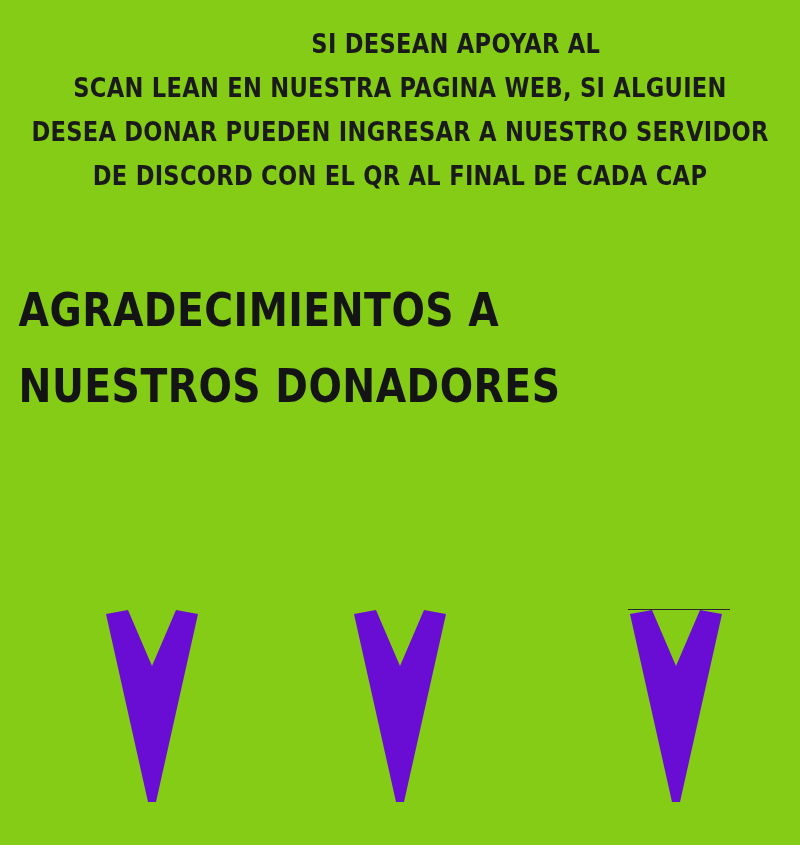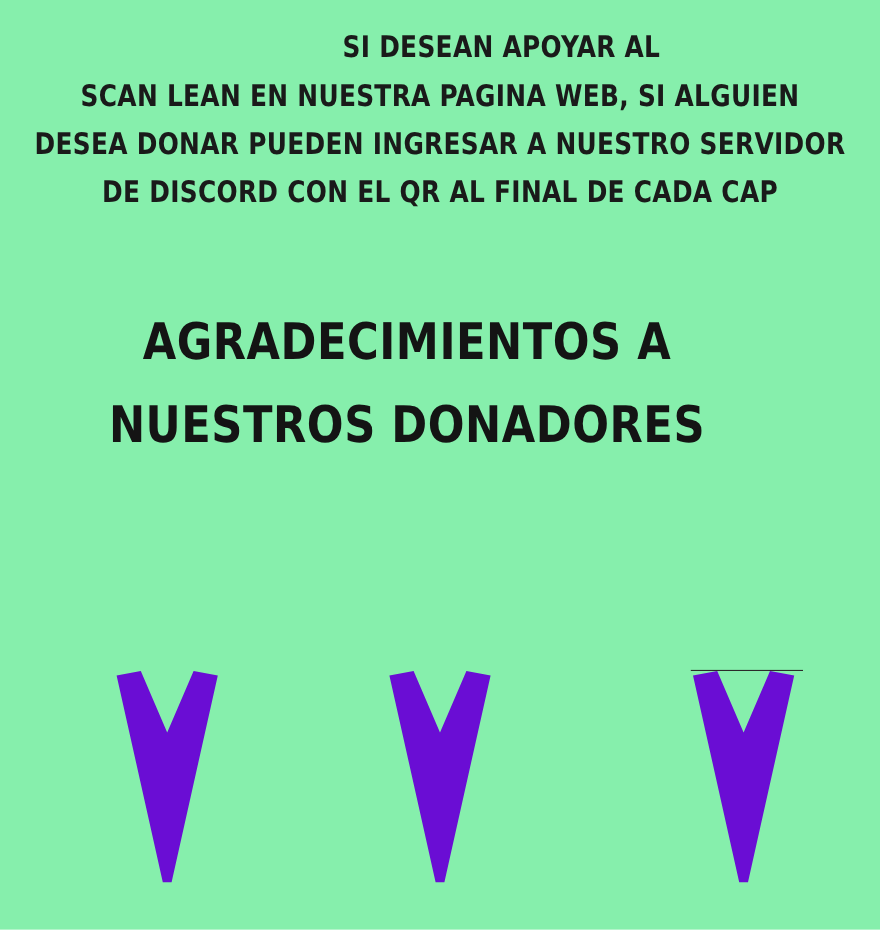--- a/index.html
+++ b/index.html
@@ -11,21 +11,21 @@
     height: 845px;
     background: #ffffff;
     font-family: "Liberation Sans", sans-serif;
     overflow: hidden;
     position: relative;
   }
   .page {
     position: relative;
     width: 800px;
     height: 845px;
-    background: #86efac;
+    background: #84cc16;
   }
 
   
   .announce {
     position: absolute;
     left: 0;
     top: 22px;
     width: 800px;
     text-align: center;
     color: #1a1a1a;
@@ -45,21 +45,21 @@
   .announce .line.l2 { }
   .announce .line.l3 { }
   .announce .line.l4 { }
 
   
   .heading {
     position: absolute;
     left: 0;
     top: 272px;
     width: 740px;
-    text-align: center;
+    text-align: left;
     color: #141414;
   }
   .heading .hline {
     display: block;
     font-family: "DejaVu Sans Condensed", "Liberation Sans Narrow", "Liberation Sans", sans-serif;
     font-weight: 700;
     font-size: 46px;
     line-height: 76px;
     letter-spacing: 0.5px;
     text-transform: uppercase;

